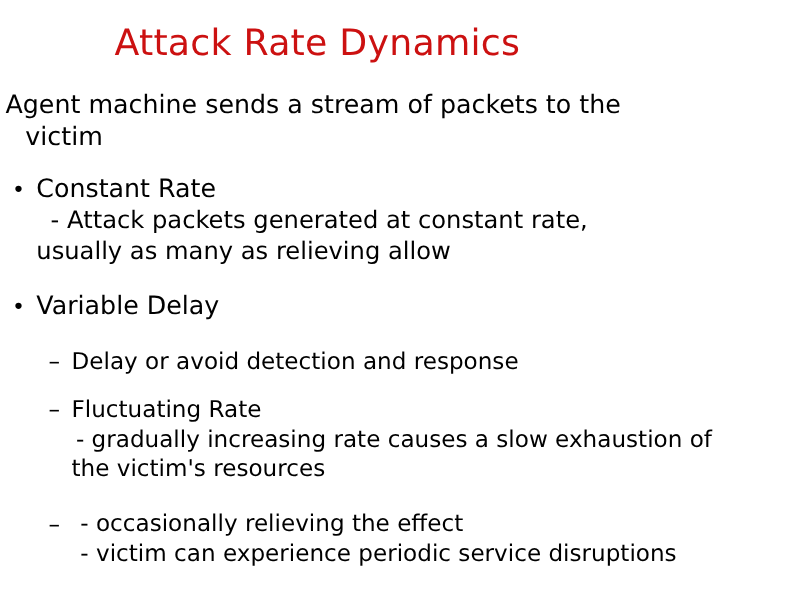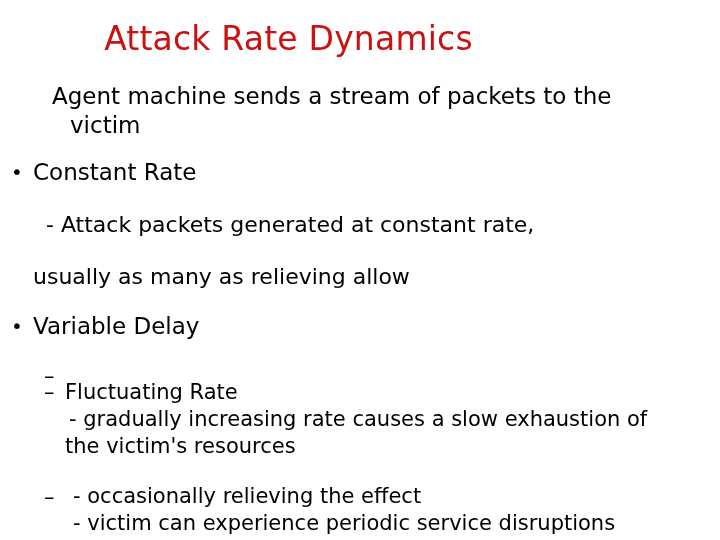--- a/index.html
+++ b/index.html
@@ -53,21 +53,20 @@
     font-weight: 400;
   }
 
   
   .level0 {
     font-size: 23px;
     line-height: 29px;
     padding-left: 5px;
     padding-right: 48px;
     margin-bottom: 12px;
-    margin-left: 47px;
   }
   .level0 .cont {
     display: block;
     padding-left: 18px;
   }
 
   
   .level1 {
     font-size: 23px;
     line-height: 29px;
@@ -79,21 +78,20 @@
     position: absolute;
     left: 11px;
     top: 0;
     font-size: 20px;
     line-height: 29px;
   }
   .level1 .sub {
     display: block;
     font-size: 22px;
     line-height: 28px;
-    margin-top: 24px;
   }
   .level1 .sub .ind {
     padding-left: 13px;
   }
 
   
   .level2 {
     font-size: 21px;
     line-height: 28px;
     padding-left: 65px;
@@ -159,20 +157,21 @@
 
     <div class="block level1">
       <span class="bullet">•</span>
       <span>Variable Delay</span>
     </div>
 
     <div class="spacer-md"></div>
 
     <div class="block level2">
       <span class="dash">–</span>
+      <span>Delay or avoid detection and response</span>
     </div>
 
     <div class="spacer-sm"></div>
 
     <div class="block level2">
       <span class="dash">–</span>
       <span>Fluctuating Rate</span>
       <span class="sub">
         <span class="ind">- gradually increasing rate causes a slow exhaustion of</span>
       </span>

